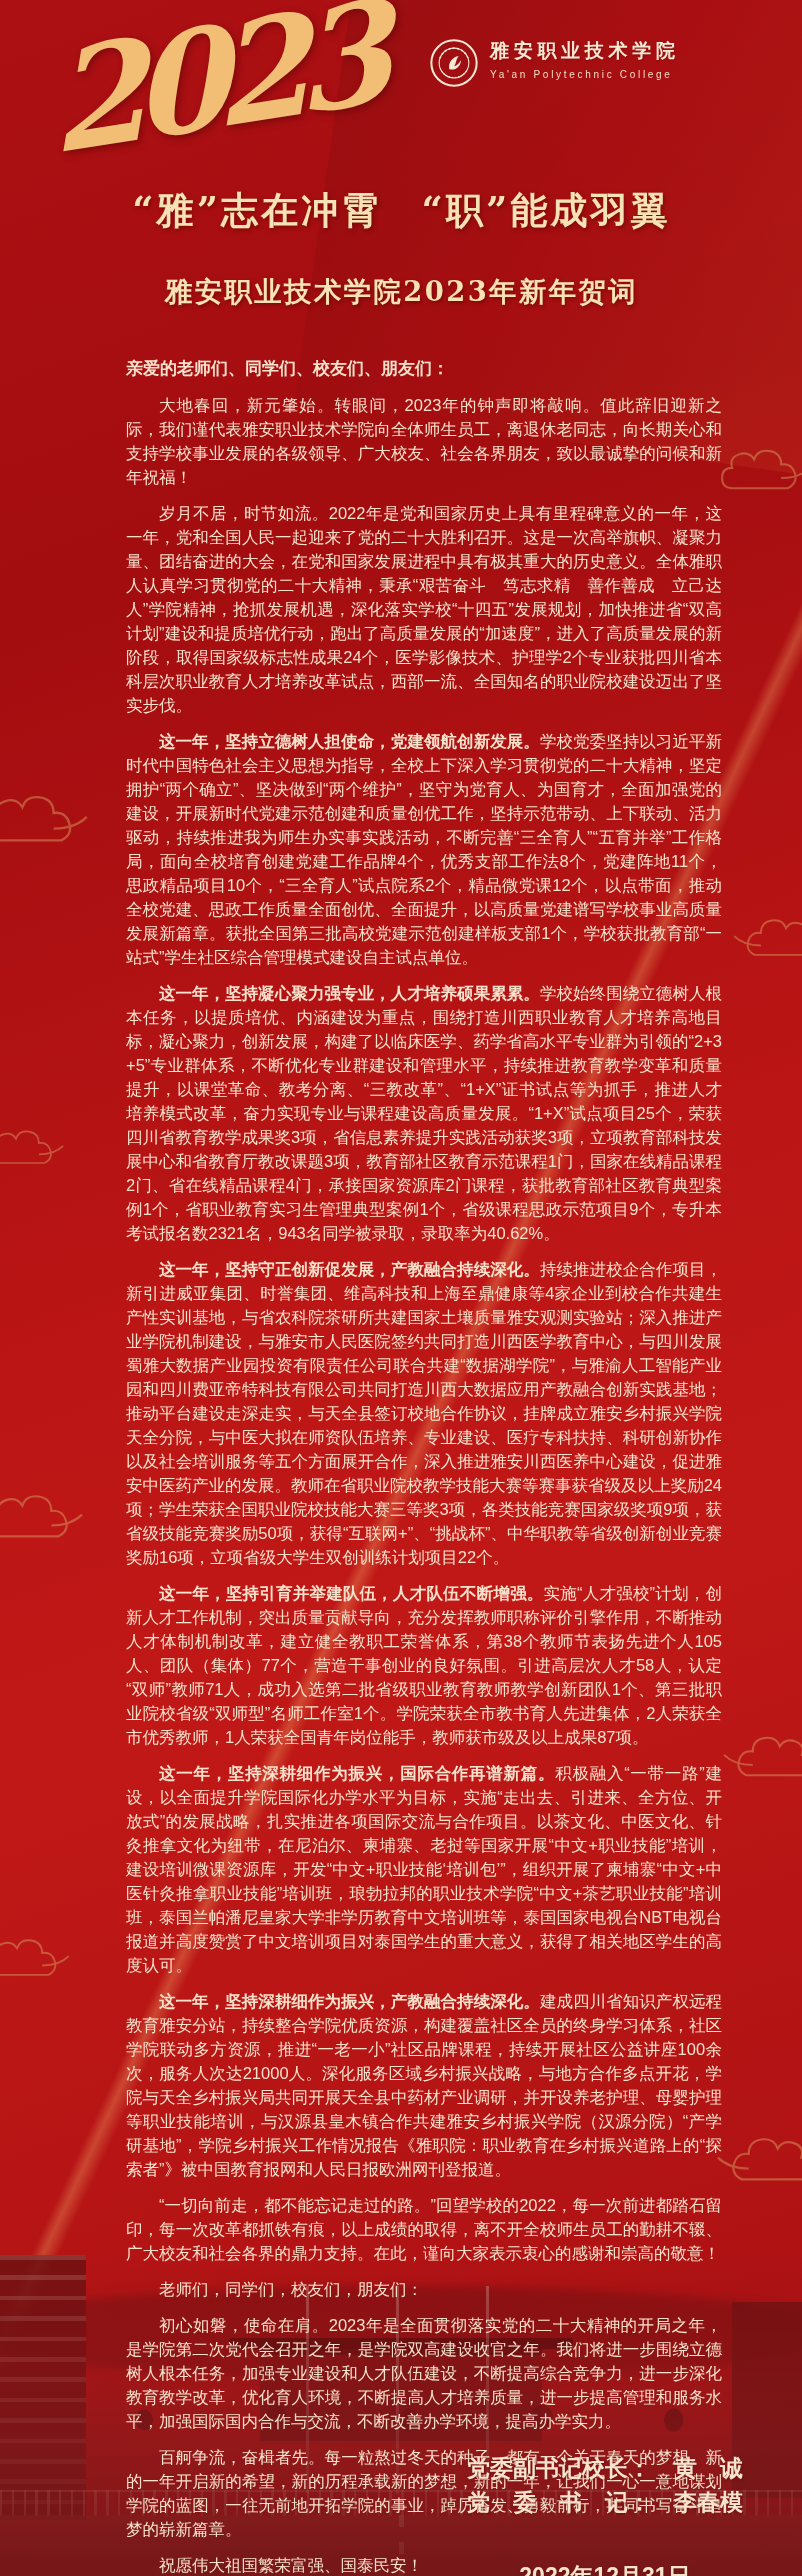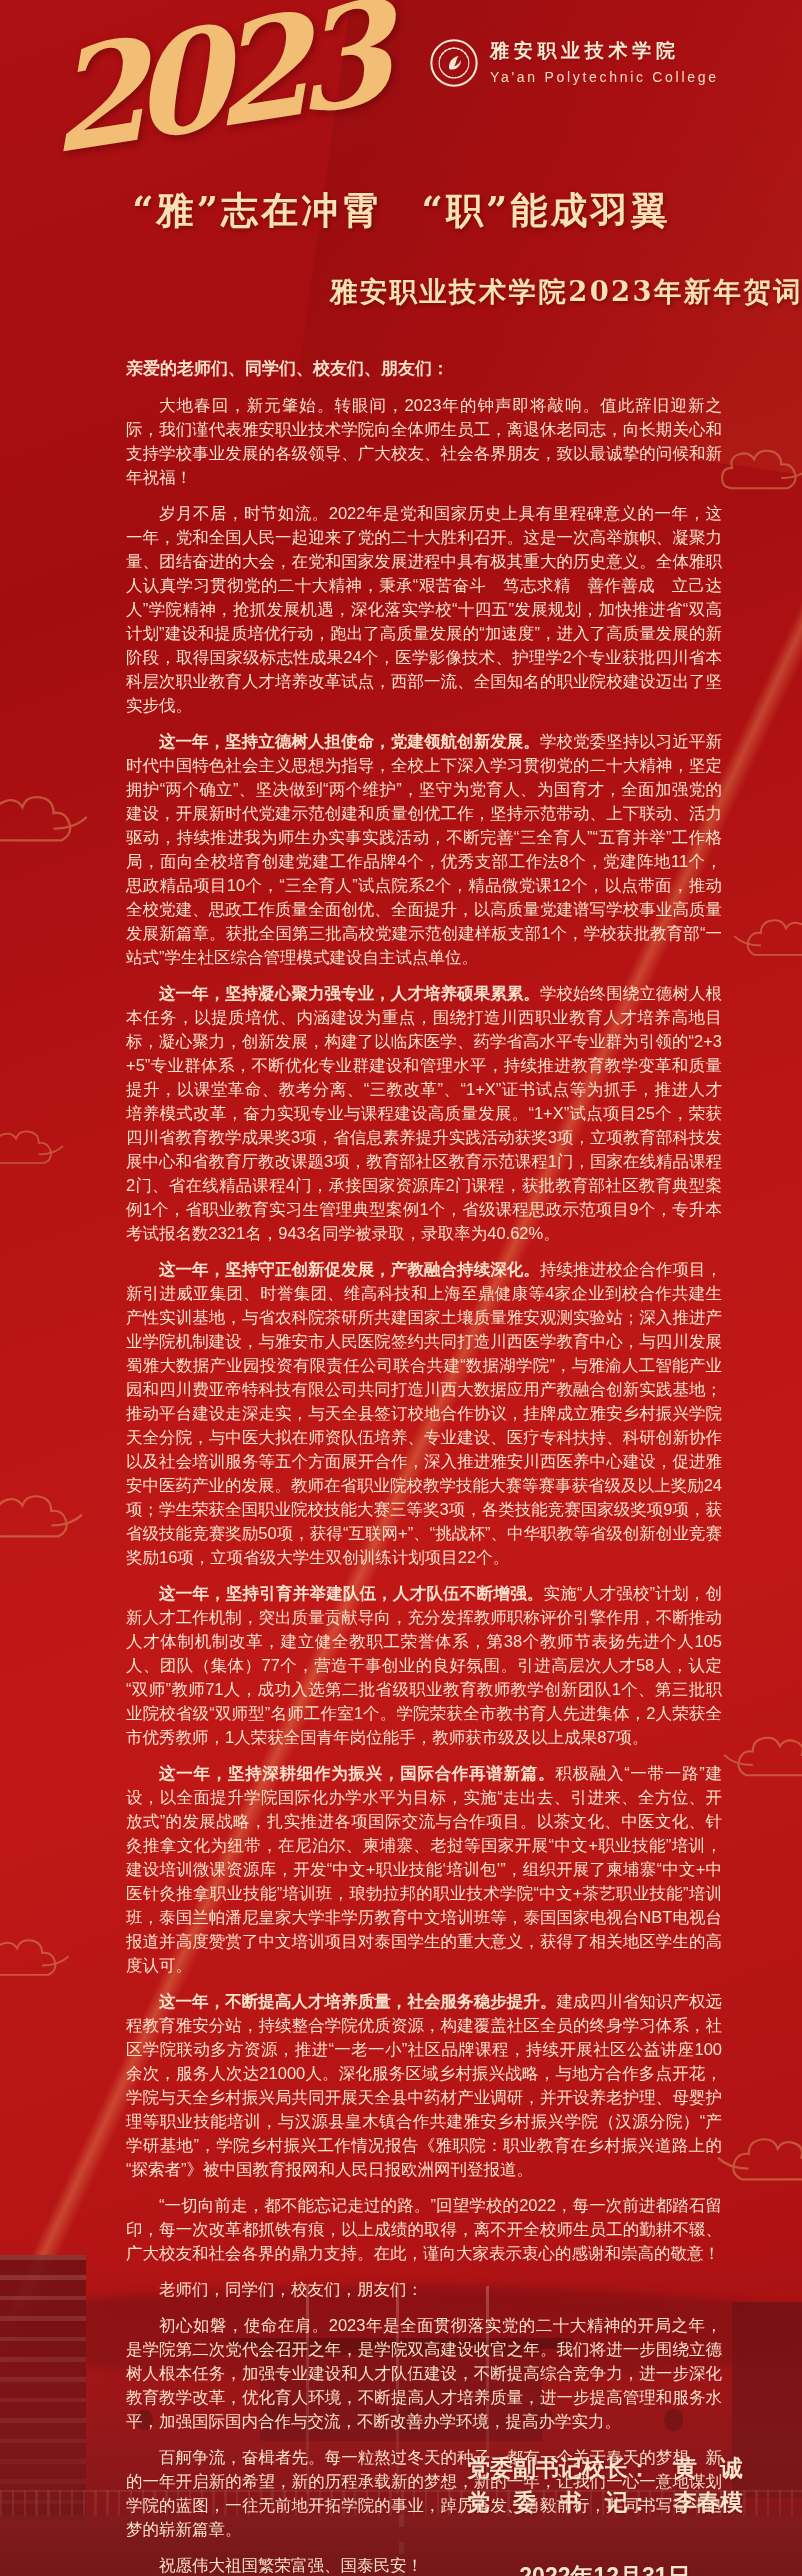--- a/index.html
+++ b/index.html
@@ -32,36 +32,36 @@
   }
   .brand{position:absolute;left:429px;top:38px;display:flex;align-items:flex-start;}
   .brand svg{display:block;}
   .brand-text{margin-left:11px;color:#f7e8d2;}
   .brand-cn{
     font-family:"DejaVu Serif",serif;
     font-size:19px;font-weight:bold;letter-spacing:4.7px;white-space:nowrap;
     text-shadow:0.8px 0.8px 1.6px rgba(90,5,5,.4);
   }
   .brand-en{
-    font-size:14px;letter-spacing:2.7px;margin-top:4.7px;text-align:center;
+    font-size:10px;letter-spacing:2.7px;margin-top:4.7px;text-align:left;
     color:#f2ddc4;white-space:nowrap;
   }
   
   .main-title{
     position:absolute;left:0;right:0;top:186px;
     text-align:center;
     font-family:"DejaVu Serif",serif;
     font-size:37px;font-weight:bold;letter-spacing:3.1px;
     color:#f6e2b4;
     text-shadow:1.6px 2.4px 4.7px rgba(80,4,4,.5);
     white-space:nowrap;
   }
   .sub-title{
     position:absolute;left:0;right:0;top:274px;
-    text-align:right;
+    text-align:center;
     font-family:"DejaVu Serif",serif;
     font-size:27.4px;font-weight:bold;letter-spacing:2.4px;
     color:#f6e2b4;
     text-shadow:1.6px 1.6px 3.9px rgba(80,4,4,.5);
     white-space:nowrap;
   }
   
   .content{
     position:absolute;left:114px;right:69px;top:345px;z-index:2;
     color:#f8e2cc;
@@ -211,21 +211,21 @@
 
   <div class="content">
     <p class="salutation">亲爱的老师们、同学们、校友们、朋友们：</p>
     <p><b class="lead"></b><span>大地春回，新元肇始。转眼间，2023年的钟声即将敲响。值此辞旧迎新之际，我们谨代表雅安职业技术学院向全体师生员工，离退休老同志，向长期关心和支持学校事业发展的各级领导、广大校友、社会各界朋友，致以最诚挚的问候和新年祝福！</span></p>
     <p><b class="lead"></b><span>岁月不居，时节如流。2022年是党和国家历史上具有里程碑意义的一年，这一年，党和全国人民一起迎来了党的二十大胜利召开。这是一次高举旗帜、凝聚力量、团结奋进的大会，在党和国家发展进程中具有极其重大的历史意义。全体雅职人认真学习贯彻党的二十大精神，秉承“艰苦奋斗　笃志求精　善作善成　立己达人”学院精神，抢抓发展机遇，深化落实学校“十四五”发展规划，加快推进省“双高计划”建设和提质培优行动，跑出了高质量发展的“加速度”，进入了高质量发展的新阶段，取得国家级标志性成果24个，医学影像技术、护理学2个专业获批四川省本科层次职业教育人才培养改革试点，西部一流、全国知名的职业院校建设迈出了坚实步伐。</span></p>
     <p><b class="lead">这一年，坚持立德树人担使命，党建领航创新发展。</b><span>学校党委坚持以习近平新时代中国特色社会主义思想为指导，全校上下深入学习贯彻党的二十大精神，坚定拥护“两个确立”、坚决做到“两个维护”，坚守为党育人、为国育才，全面加强党的建设，开展新时代党建示范创建和质量创优工作，坚持示范带动、上下联动、活力驱动，持续推进我为师生办实事实践活动，不断完善“三全育人”“五育并举”工作格局，面向全校培育创建党建工作品牌4个，优秀支部工作法8个，党建阵地11个，思政精品项目10个，“三全育人”试点院系2个，精品微党课12个，以点带面，推动全校党建、思政工作质量全面创优、全面提升，以高质量党建谱写学校事业高质量发展新篇章。获批全国第三批高校党建示范创建样板支部1个，学校获批教育部“一站式”学生社区综合管理模式建设自主试点单位。</span></p>
     <p><b class="lead">这一年，坚持凝心聚力强专业，人才培养硕果累累。</b><span>学校始终围绕立德树人根本任务，以提质培优、内涵建设为重点，围绕打造川西职业教育人才培养高地目标，凝心聚力，创新发展，构建了以临床医学、药学省高水平专业群为引领的“2+3+5”专业群体系，不断优化专业群建设和管理水平，持续推进教育教学变革和质量提升，以课堂革命、教考分离、“三教改革”、“1+X”证书试点等为抓手，推进人才培养模式改革，奋力实现专业与课程建设高质量发展。“1+X”试点项目25个，荣获四川省教育教学成果奖3项，省信息素养提升实践活动获奖3项，立项教育部科技发展中心和省教育厅教改课题3项，教育部社区教育示范课程1门，国家在线精品课程2门、省在线精品课程4门，承接国家资源库2门课程，获批教育部社区教育典型案例1个，省职业教育实习生管理典型案例1个，省级课程思政示范项目9个，专升本考试报名数2321名，943名同学被录取，录取率为40.62%。</span></p>
     <p><b class="lead">这一年，坚持守正创新促发展，产教融合持续深化。</b><span>持续推进校企合作项目，新引进威亚集团、时誉集团、维高科技和上海至鼎健康等4家企业到校合作共建生产性实训基地，与省农科院茶研所共建国家土壤质量雅安观测实验站；深入推进产业学院机制建设，与雅安市人民医院签约共同打造川西医学教育中心，与四川发展蜀雅大数据产业园投资有限责任公司联合共建“数据湖学院”，与雅渝人工智能产业园和四川费亚帝特科技有限公司共同打造川西大数据应用产教融合创新实践基地；推动平台建设走深走实，与天全县签订校地合作协议，挂牌成立雅安乡村振兴学院天全分院，与中医大拟在师资队伍培养、专业建设、医疗专科扶持、科研创新协作以及社会培训服务等五个方面展开合作，深入推进雅安川西医养中心建设，促进雅安中医药产业的发展。教师在省职业院校教学技能大赛等赛事获省级及以上奖励24项；学生荣获全国职业院校技能大赛三等奖3项，各类技能竞赛国家级奖项9项，获省级技能竞赛奖励50项，获得“互联网+”、“挑战杯”、中华职教等省级创新创业竞赛奖励16项，立项省级大学生双创训练计划项目22个。</span></p>
     <p><b class="lead">这一年，坚持引育并举建队伍，人才队伍不断增强。</b><span>实施“人才强校”计划，创新人才工作机制，突出质量贡献导向，充分发挥教师职称评价引擎作用，不断推动人才体制机制改革，建立健全教职工荣誉体系，第38个教师节表扬先进个人105人、团队（集体）77个，营造干事创业的良好氛围。引进高层次人才58人，认定“双师”教师71人，成功入选第二批省级职业教育教师教学创新团队1个、第三批职业院校省级“双师型”名师工作室1个。学院荣获全市教书育人先进集体，2人荣获全市优秀教师，1人荣获全国青年岗位能手，教师获市级及以上成果87项。</span></p>
     <p><b class="lead">这一年，坚持深耕细作为振兴，国际合作再谱新篇。</b><span>积极融入“一带一路”建设，以全面提升学院国际化办学水平为目标，实施“走出去、引进来、全方位、开放式”的发展战略，扎实推进各项国际交流与合作项目。以茶文化、中医文化、针灸推拿文化为纽带，在尼泊尔、柬埔寨、老挝等国家开展“中文+职业技能”培训，建设培训微课资源库，开发“中文+职业技能‘培训包’”，组织开展了柬埔寨“中文+中医针灸推拿职业技能”培训班，琅勃拉邦的职业技术学院“中文+茶艺职业技能”培训班，泰国兰帕潘尼皇家大学非学历教育中文培训班等，泰国国家电视台NBT电视台报道并高度赞赏了中文培训项目对泰国学生的重大意义，获得了相关地区学生的高度认可。</span></p>
-    <p><b class="lead">这一年，不断提高人才培养质量，社会服务稳步提升。</b><span>建成四川省知识产权远程教育雅安分站，持续整合学院优质资源，构建覆盖社区全员的终身学习体系，社区学院联动多方资源，推进“一老一小”社区品牌课程，持续开展社区公益讲座100余次，服务人次达21000人。深化服务区域乡村振兴战略，与地方合作多点开花，学院与天全乡村振兴局共同开展天全县中药材产业调研，并开设养老护理、母婴护理等职业技能培训，与汉源县皇木镇合作共建雅安乡村振兴学院（汉源分院）“产学研基地”，学院乡村振兴工作情况报告《雅职院：职业教育在乡村振兴道路上的“探索者”》被中国教育报网和人民日报欧洲网刊登报道。</span></p>
+    <p><b class="lead">这一年，坚持深耕细作为振兴，产教融合持续深化。</b><span>建成四川省知识产权远程教育雅安分站，持续整合学院优质资源，构建覆盖社区全员的终身学习体系，社区学院联动多方资源，推进“一老一小”社区品牌课程，持续开展社区公益讲座100余次，服务人次达21000人。深化服务区域乡村振兴战略，与地方合作多点开花，学院与天全乡村振兴局共同开展天全县中药材产业调研，并开设养老护理、母婴护理等职业技能培训，与汉源县皇木镇合作共建雅安乡村振兴学院（汉源分院）“产学研基地”，学院乡村振兴工作情况报告《雅职院：职业教育在乡村振兴道路上的“探索者”》被中国教育报网和人民日报欧洲网刊登报道。</span></p>
     <p><b class="lead"></b><span>“一切向前走，都不能忘记走过的路。”回望学校的2022，每一次前进都踏石留印，每一次改革都抓铁有痕，以上成绩的取得，离不开全校师生员工的勤耕不辍、广大校友和社会各界的鼎力支持。在此，谨向大家表示衷心的感谢和崇高的敬意！</span></p>
     <p><b class="lead"></b><span>老师们，同学们，校友们，朋友们：</span></p>
     <p><b class="lead"></b><span>初心如磐，使命在肩。2023年是全面贯彻落实党的二十大精神的开局之年，是学院第二次党代会召开之年，是学院双高建设收官之年。我们将进一步围绕立德树人根本任务，加强专业建设和人才队伍建设，不断提高综合竞争力，进一步深化教育教学改革，优化育人环境，不断提高人才培养质量，进一步提高管理和服务水平，加强国际国内合作与交流，不断改善办学环境，提高办学实力。</span></p>
     <p><b class="lead"></b><span>百舸争流，奋楫者先。每一粒熬过冬天的种子，都有一个关于春天的梦想。新的一年开启新的希望，新的历程承载新的梦想，新的一年，让我们一心一意地谋划学院的蓝图，一往无前地开拓学院的事业，踔厉奋发、勇毅前行，共同书写奋斗追梦的崭新篇章。</span></p>
     <p><b class="lead"></b><span>祝愿伟大祖国繁荣富强、国泰民安！</span></p>
     <p><b class="lead"></b><span>祝愿学校事业扬帆起航、再谱新篇！</span></p>
     <p><b class="lead"></b><span>祝愿师生校友身体健康、阖家幸福！</span></p>
   </div>
 
   <div class="signature">

